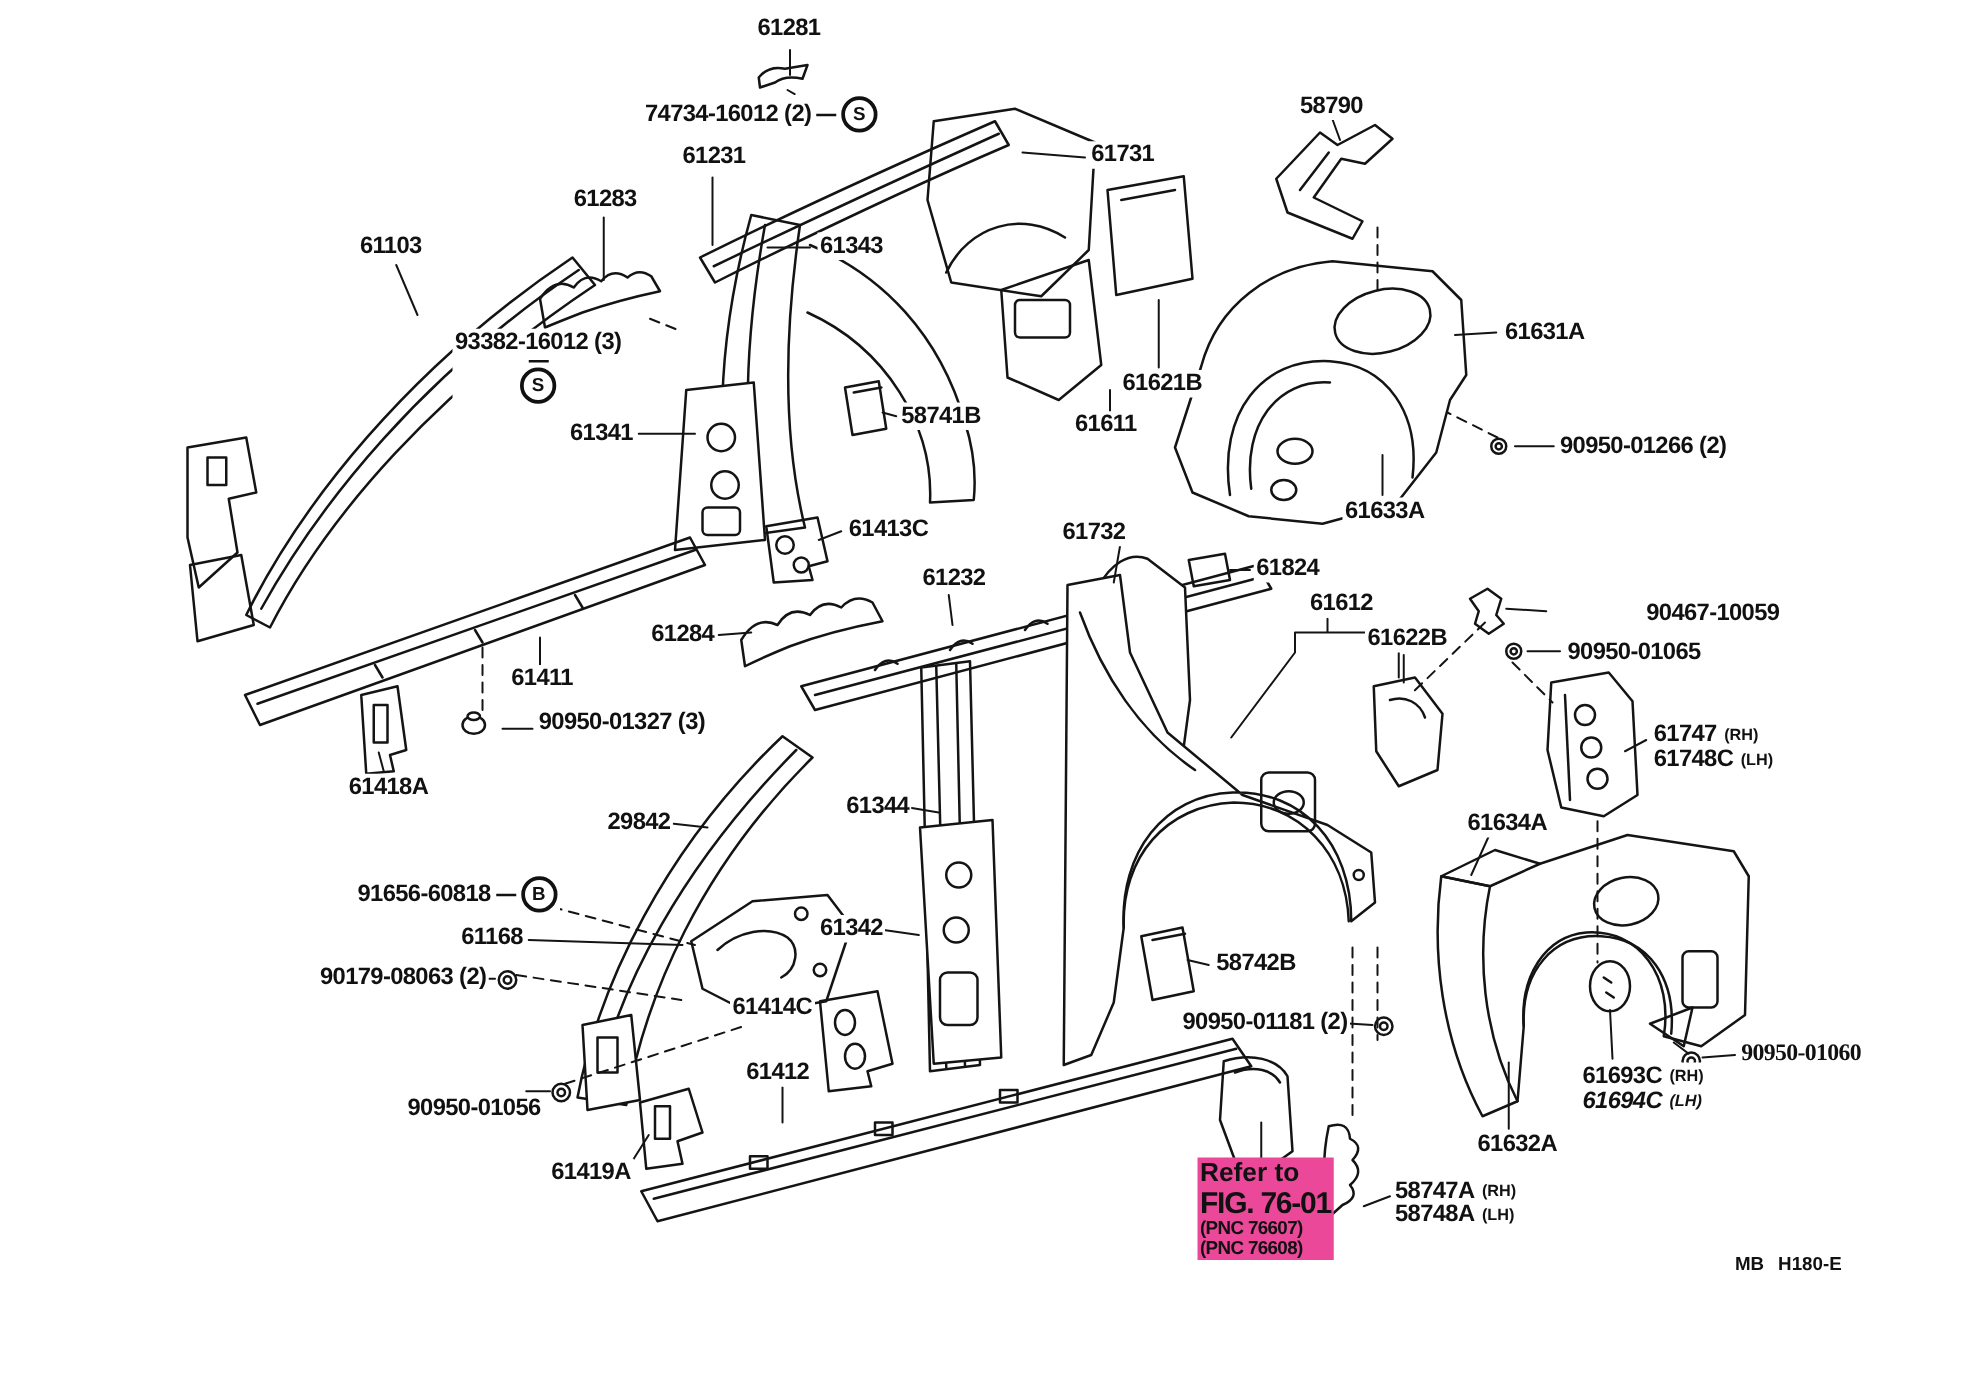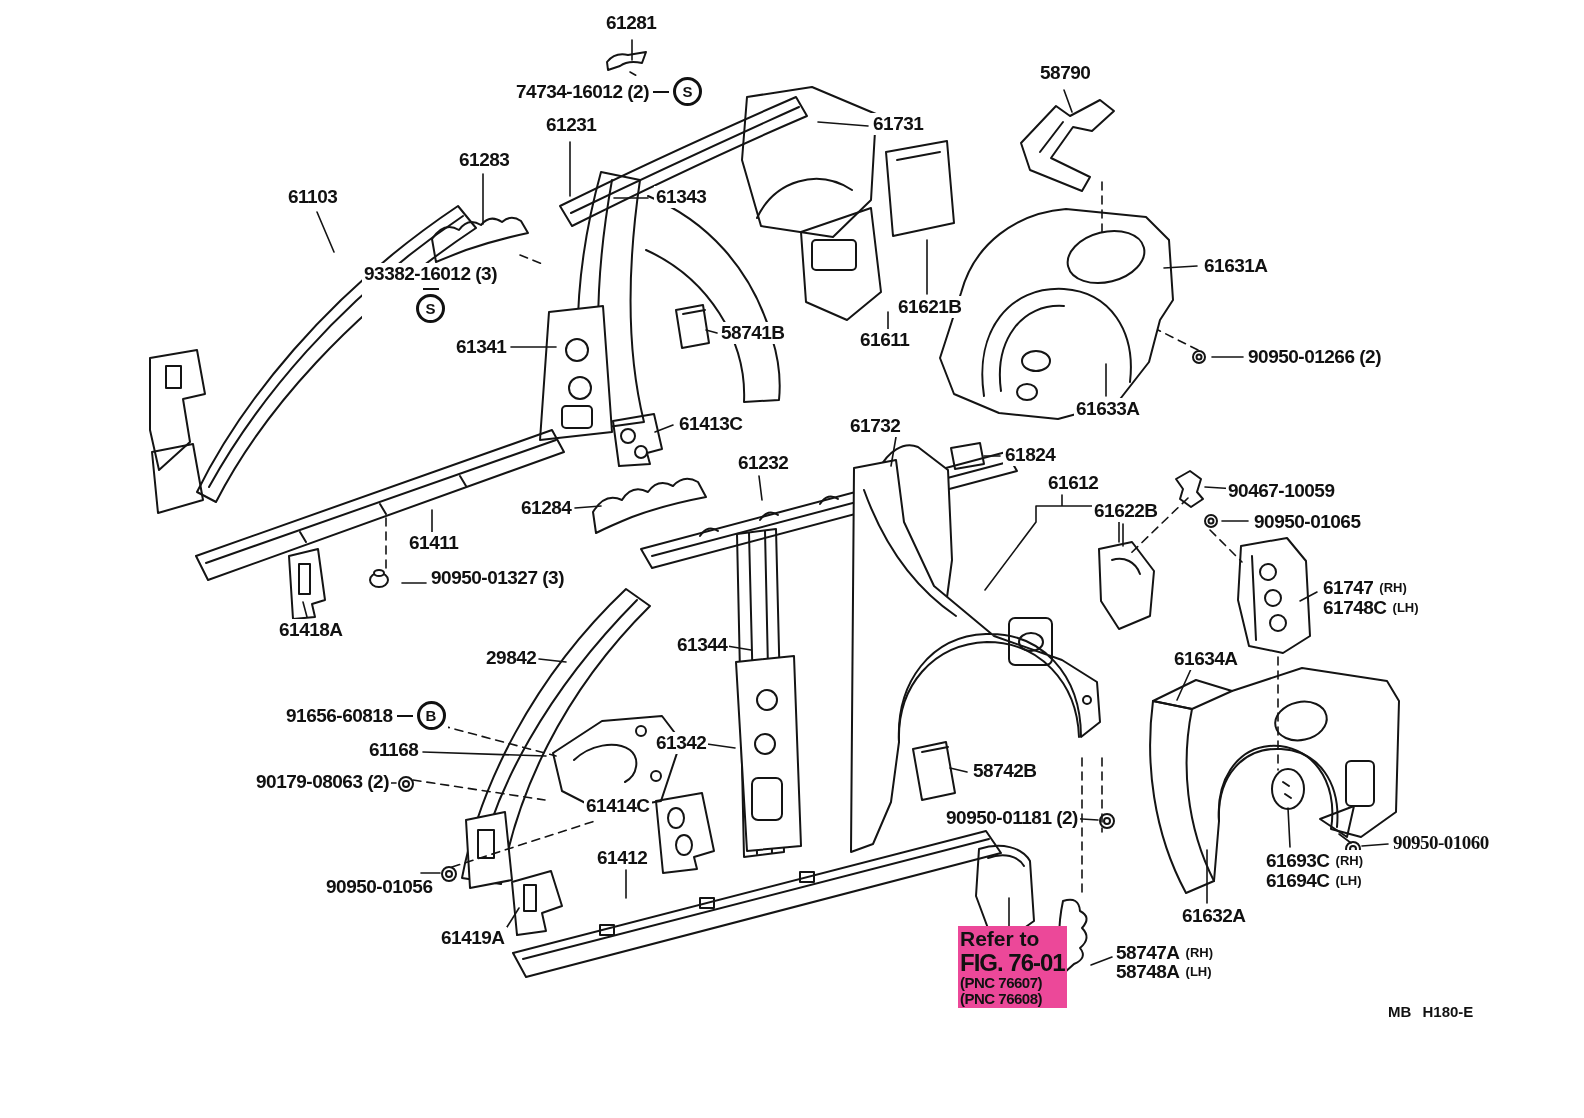--- a/index.html
+++ b/index.html
@@ -279,21 +279,21 @@
         <span class="num">61343</span>
       </div>
       <div class="part-label" style="left: 362px; top: 263px; flex-direction: column;">
         <span class="num">93382-16012 (3)</span>
         <span class="dash"></span>
         <span class="badge">S</span>
       </div>
       <div class="part-label" style="left: 871px; top: 113px;">
         <span class="num">61731</span>
       </div>
-      <div class="part-label" style="left: 1038px; top: 62px;">
+      <div class="part-label" style="left: 1038px; top: 74px;">
         <span class="num">58790</span>
       </div>
       <div class="part-label" style="left: 1202px; top: 255px;">
         <span class="num">61631A</span>
       </div>
       <div class="part-label" style="left: 896px; top: 296px;">
         <span class="num">61621B</span>
       </div>
       <div class="part-label" style="left: 858px; top: 329px;">
         <span class="num">61611</span>
@@ -324,21 +324,21 @@
       </div>
       <div class="part-label" style="left: 519px; top: 497px;">
         <span class="num">61284</span>
       </div>
       <div class="part-label" style="left: 1046px; top: 472px;">
         <span class="num">61612</span>
       </div>
       <div class="part-label" style="left: 1092px; top: 500px;">
         <span class="num">61622B</span>
       </div>
-      <div class="part-label" style="left: 1226px; top: 480px;">
+      <div class="part-label" style="left: 1315px; top: 480px;">
         <span class="num">90467-10059</span>
       </div>
       <div class="part-label" style="left: 1252px; top: 511px;">
         <span class="num">90950-01065</span>
       </div>
       <div class="part-label" style="left: 407px; top: 532px;">
         <span class="num">61411</span>
       </div>
       <div class="part-label" style="left: 429px; top: 567px;">
         <span class="num">90950-01327 (3)</span>
@@ -395,21 +395,21 @@
       <div class="part-label" style="left: 439px; top: 927px;">
         <span class="num">61419A</span>
       </div>
       <div class="part-label" style="left: 1180px; top: 905px;">
         <span class="num">61632A</span>
       </div>
       <div class="part-label" style="left: 1264px; top: 850px;">
         <span class="num">61693C</span>
         <span class="sfx">(RH)</span>
       </div>
-      <div class="part-label" style="left: 1264px; top: 870px;">
+      <div class="part-label" style="left: 1264px; top: 870px; font-style: italic;">
         <span class="num">61694C</span>
         <span class="sfx">(LH)</span>
       </div>
       <div class="part-label" style="left: 1114px; top: 942px;">
         <span class="num">58747A</span>
         <span class="sfx">(RH)</span>
       </div>
       <div class="part-label" style="left: 1114px; top: 961px; justify-content: flex-end;">
         <span class="num">58748A</span>
         <span class="sfx">(LH)</span>

